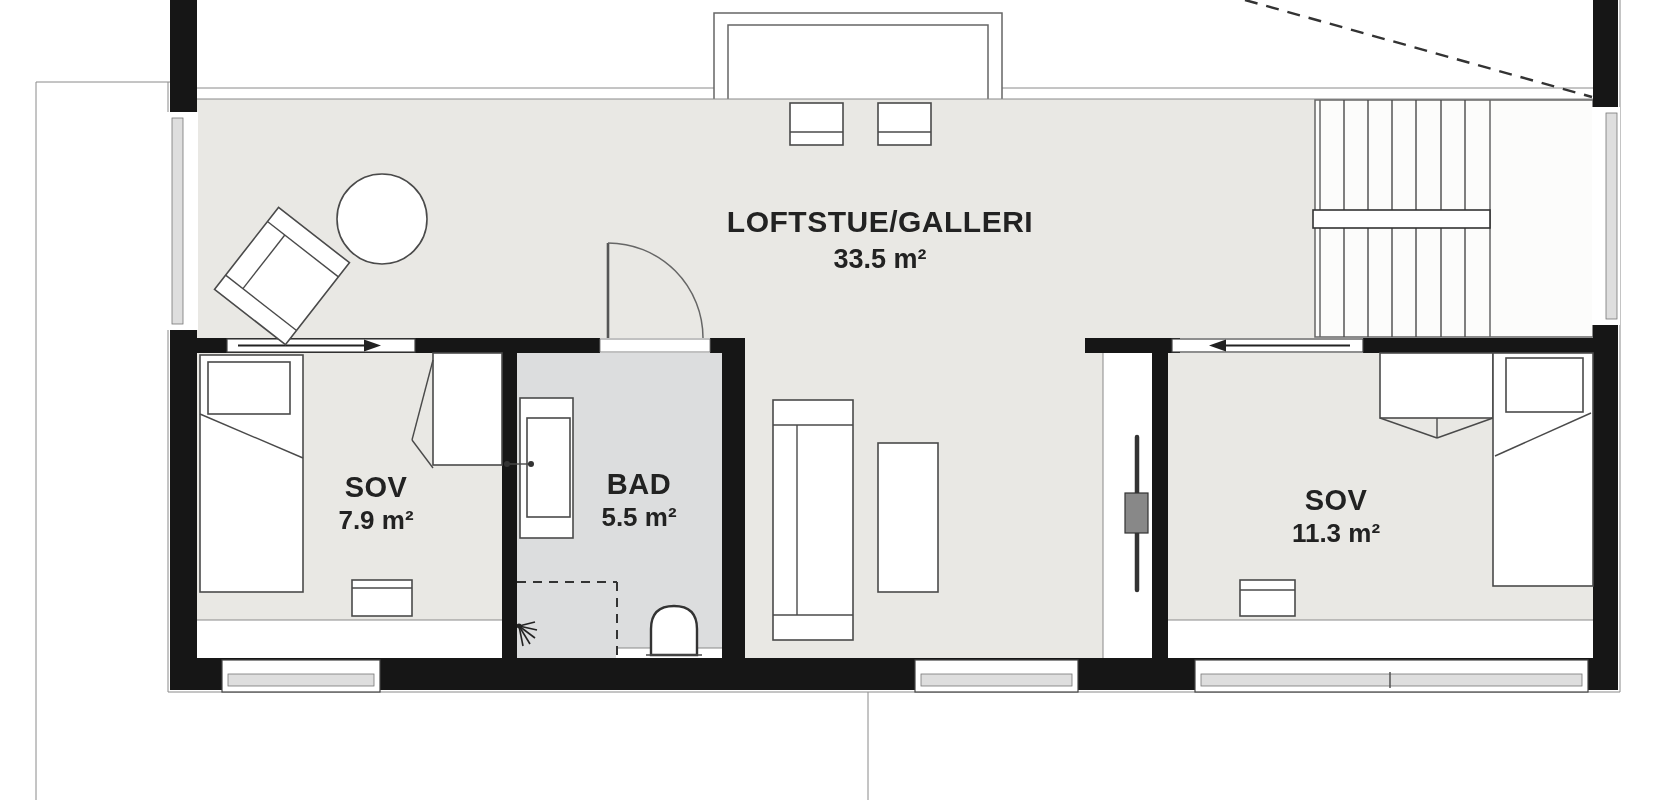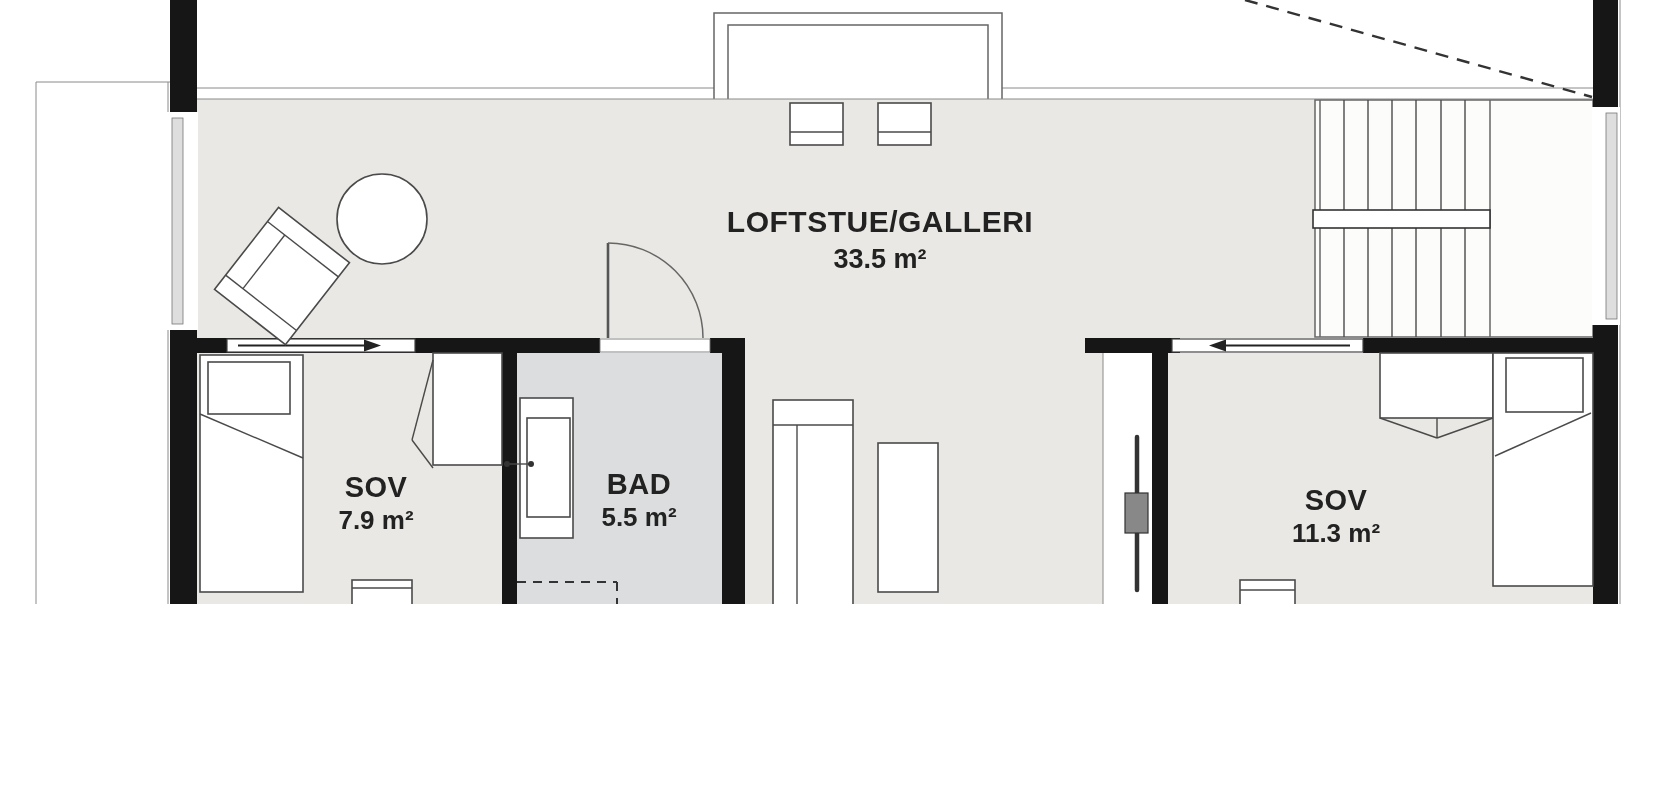--- a/index.html
+++ b/index.html
@@ -1,16 +1,16 @@
 <!DOCTYPE html>
 <html><head>
 <meta charset="utf-8">
 <style>
   html,body{margin:0;padding:0;background:#ffffff;}
-  .page{width:1670px;height:604px;position:relative;background:#fff;overflow:hidden;}
+  .page{width:1670px;height:800px;position:relative;background:#fff;overflow:hidden;}
   svg{display:block;}
   text{font-family:"Liberation Sans","DejaVu Sans",sans-serif;font-weight:bold;fill:#222222;}
   .room-name{font-size:29px;letter-spacing:0.5px;}
   .room-area{font-size:26px;}
   .loft-name{font-size:30px;letter-spacing:0.5px;}
   .loft-area{font-size:27px;}
   .hair{stroke:#8a8a8a;stroke-width:1;fill:none;}
   .thin{stroke:#666666;stroke-width:1.5;fill:none;}
   .wall{fill:#161616;stroke:none;}
   .furn{fill:#ffffff;stroke:#4a4a4a;stroke-width:1.6;}

